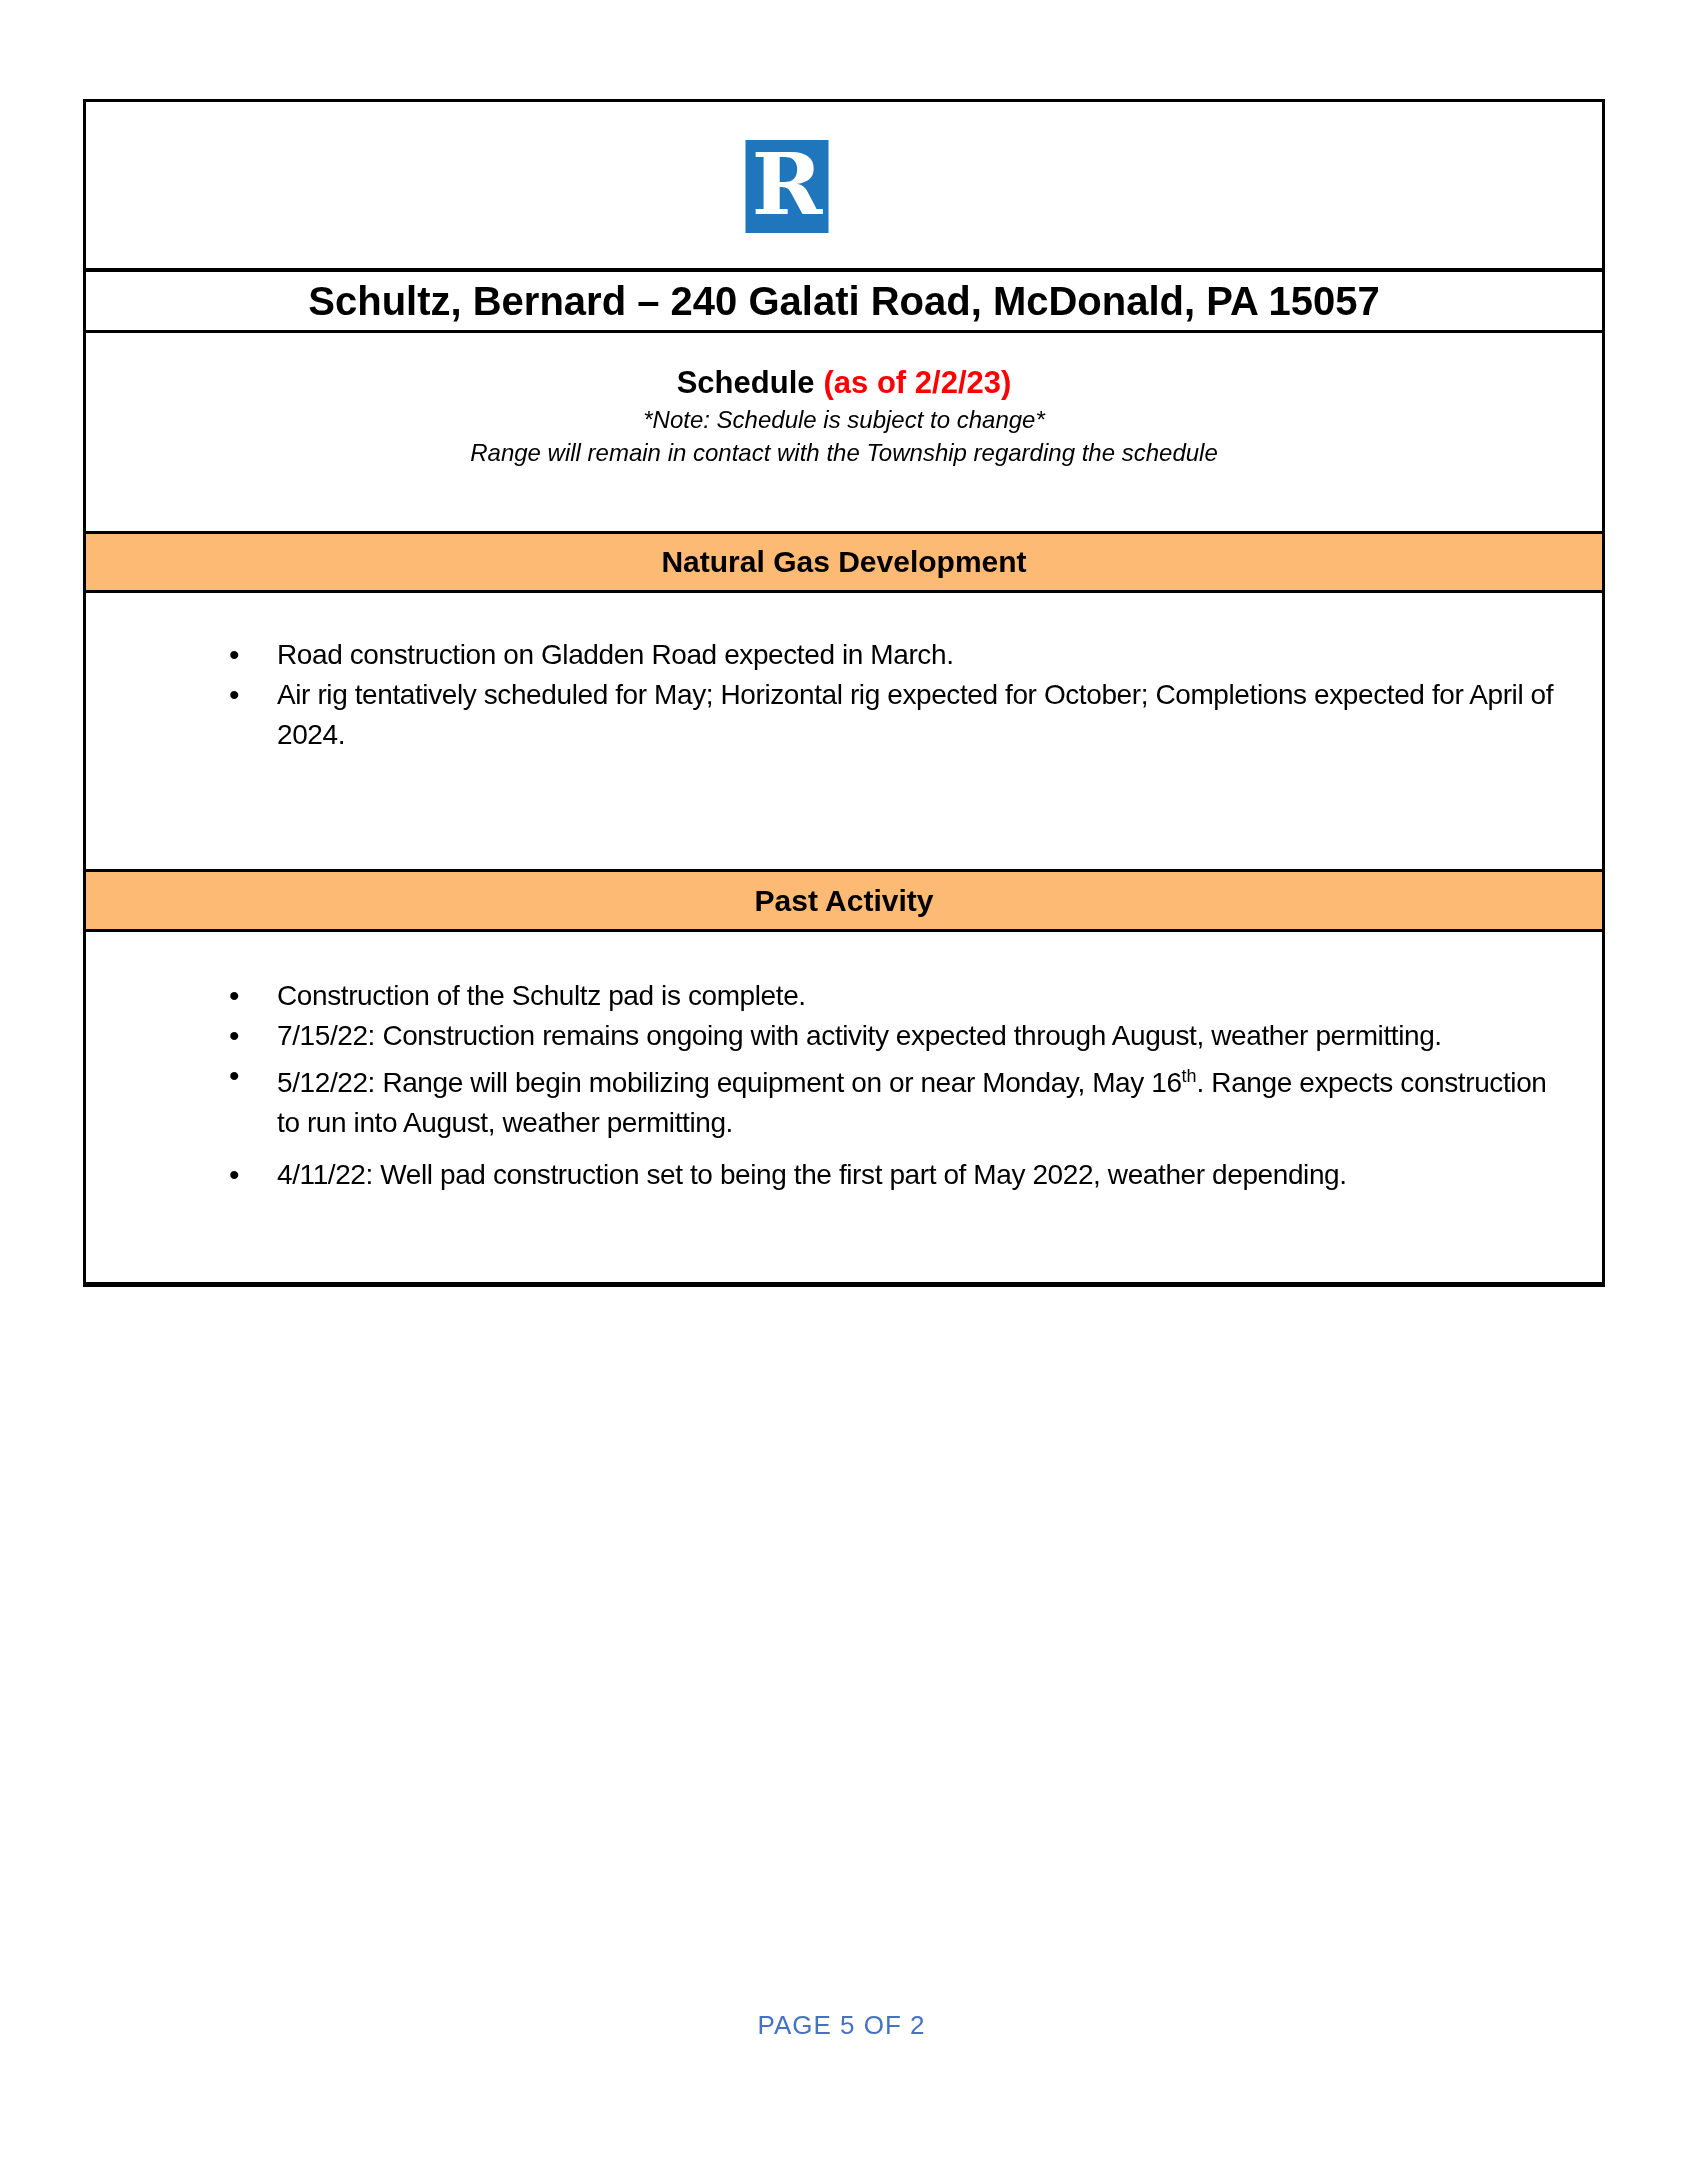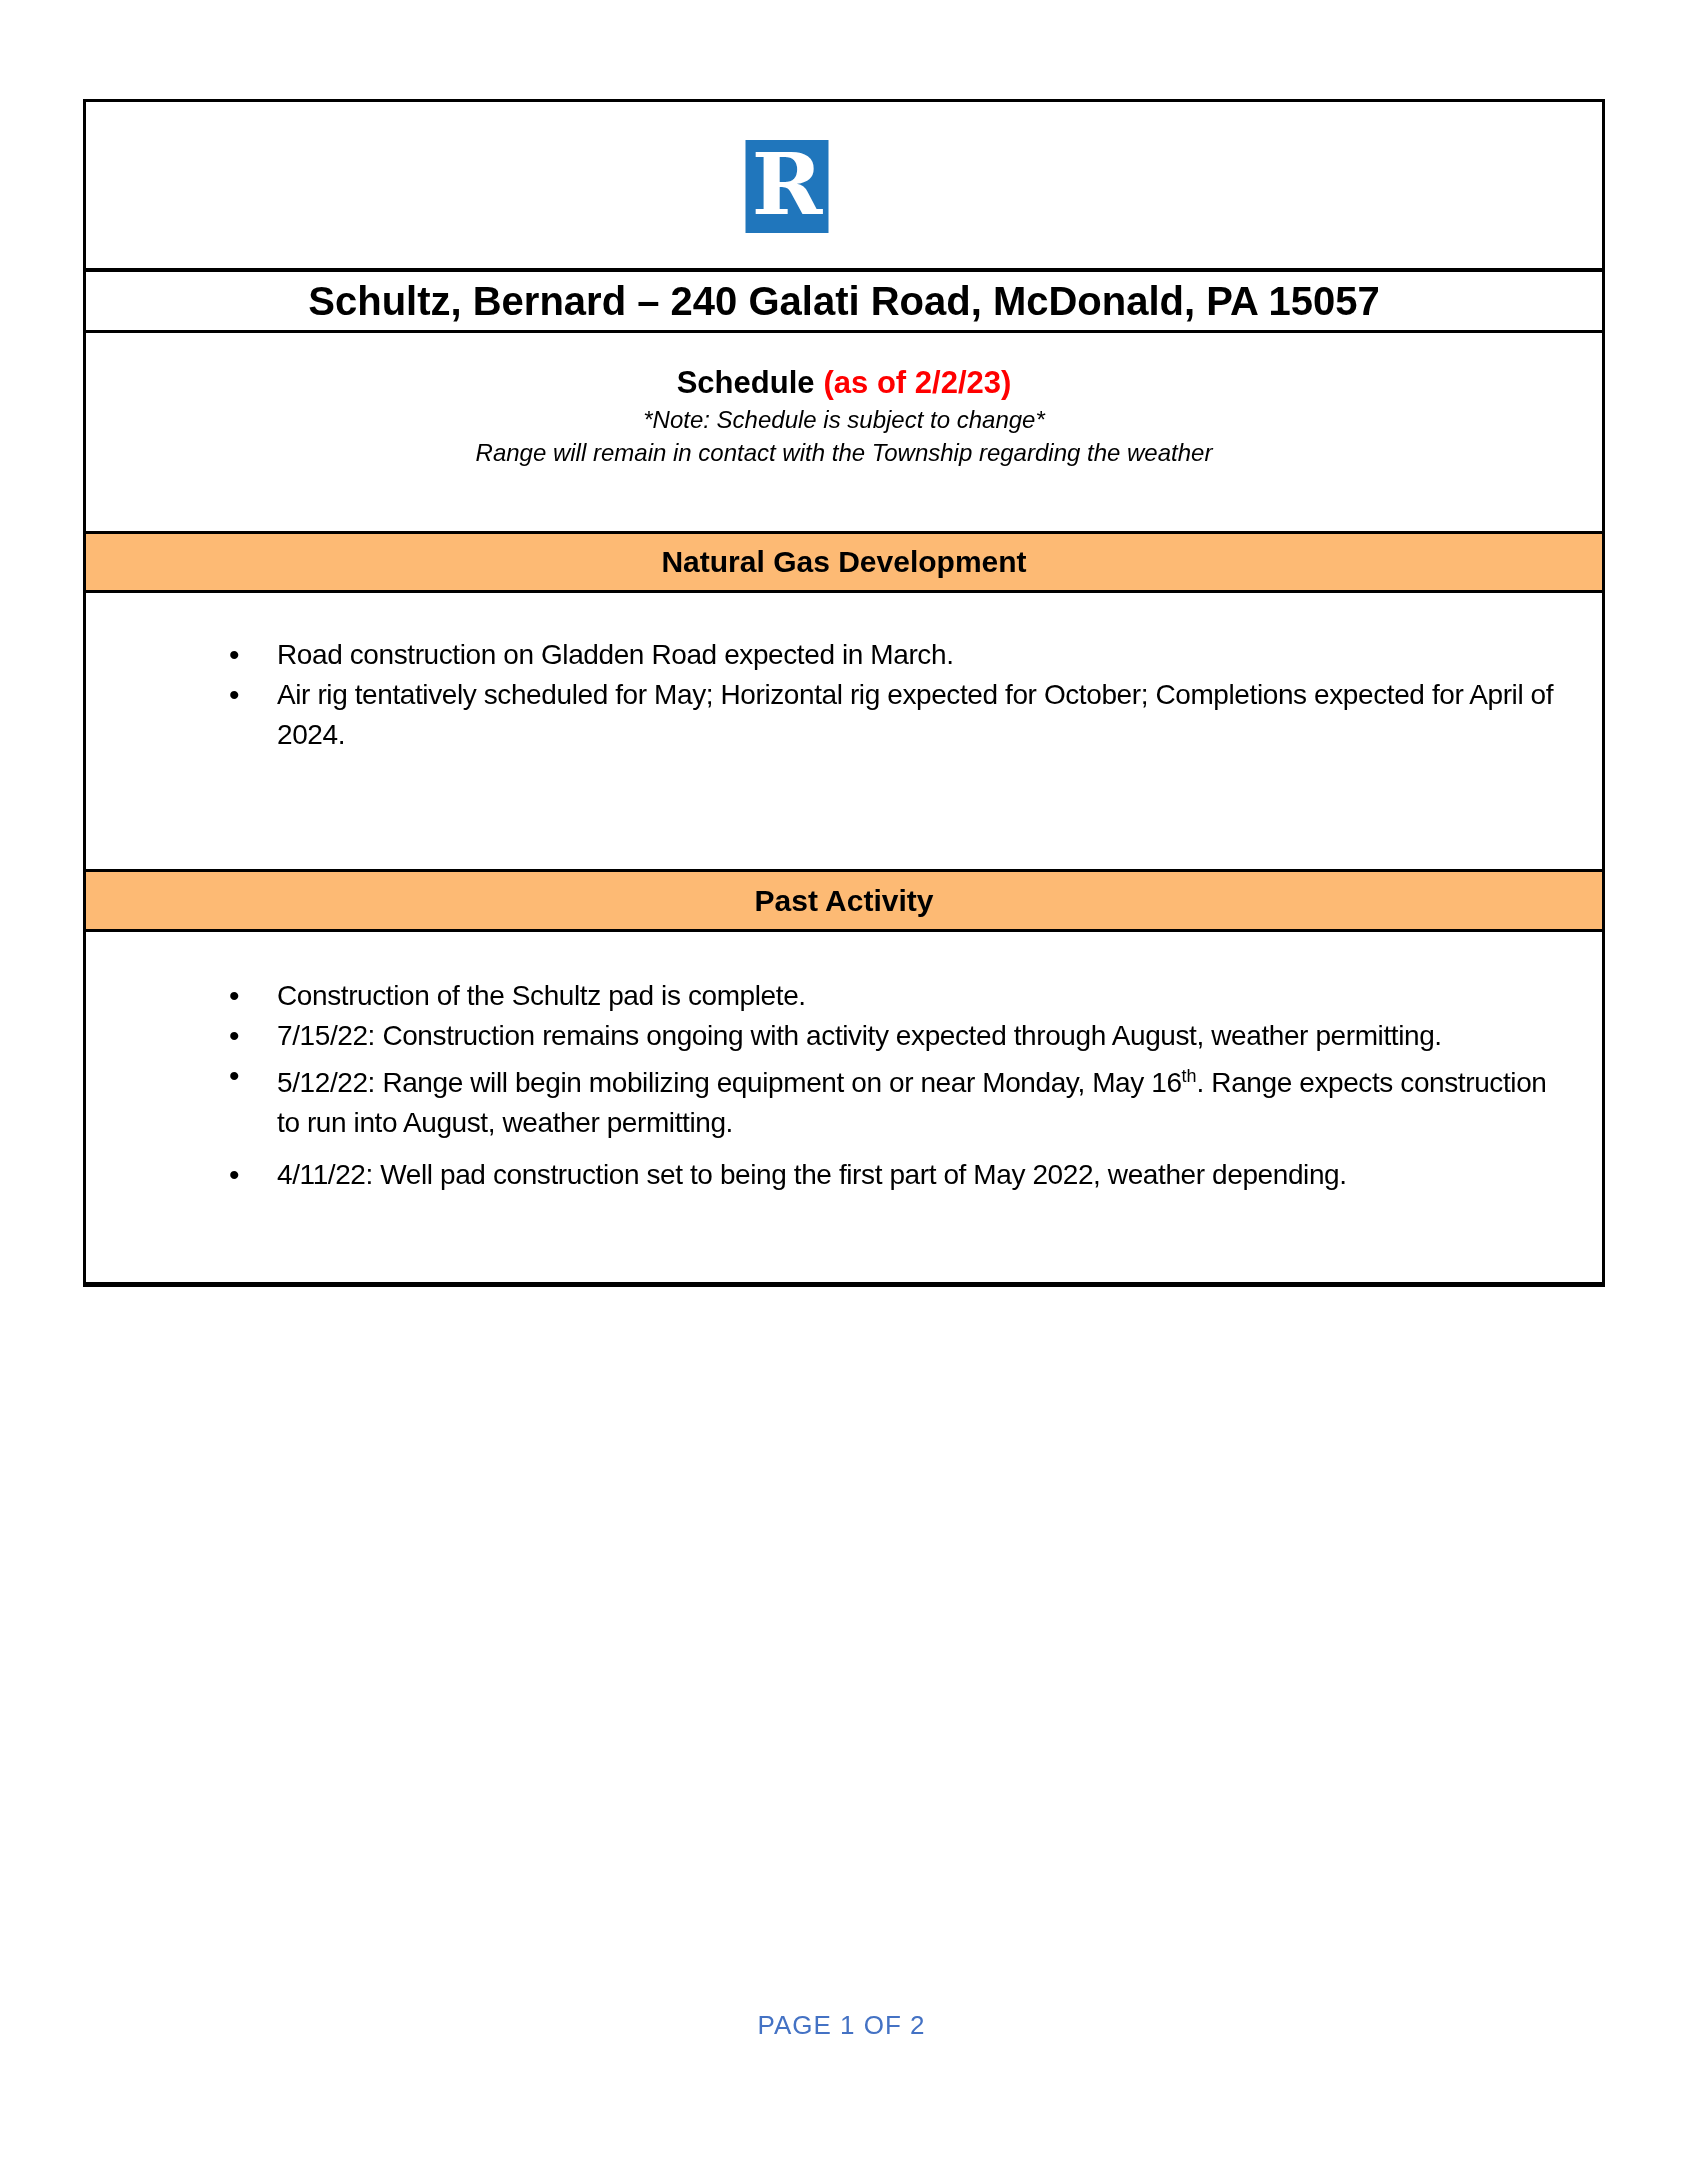--- a/index.html
+++ b/index.html
@@ -139,21 +139,21 @@
 
   <div class="row-name">
     <span>Schultz, Bernard – 240 Galati Road, McDonald, PA 15057</span>
   </div>
 
   <div class="row-schedule">
     <div class="sched-heading">
       <span class="black-part">Schedule</span><span class="red-part">(as of 2/2/23)</span>
     </div>
     <div class="sched-note">*Note: Schedule is subject to change*</div>
-    <div class="sched-note">Range will remain in contact with the Township regarding the weather</div>
+    <div class="sched-note">Range will remain in contact with the Township regarding the schedule</div>
   </div>
 
   <div class="row-section-header">
     <span>Natural Gas Development</span>
   </div>
 
   <div class="row-body ngd">
     <ul class="bullets">
       <li>Road construction on Gladden Road expected in March.</li>
       <li>Air rig tentatively scheduled for May; Horizontal rig expected for October; Completions expected for April of 2024.</li>
@@ -169,15 +169,15 @@
       <li>Construction of the Schultz pad is complete.</li>
       <li>7/15/22: Construction remains ongoing with activity expected through August, weather permitting.</li>
       <li><span>5/12/22: Range will begin mobilizing equipment on or near Monday, May 16</span><sup>th</sup><span>. Range expects construction to run into August, weather permitting.</span></li>
       <li class="spaced">4/11/22: Well pad construction set to being the first part of May 2022, weather depending.</li>
     </ul>
   </div>
 
 </div>
 
 <div class="page-footer">
-  <span>PAGE 1 OF 2</span>
+  <span>PAGE 5 OF 2</span>
 </div>
 
 
 </body></html>

